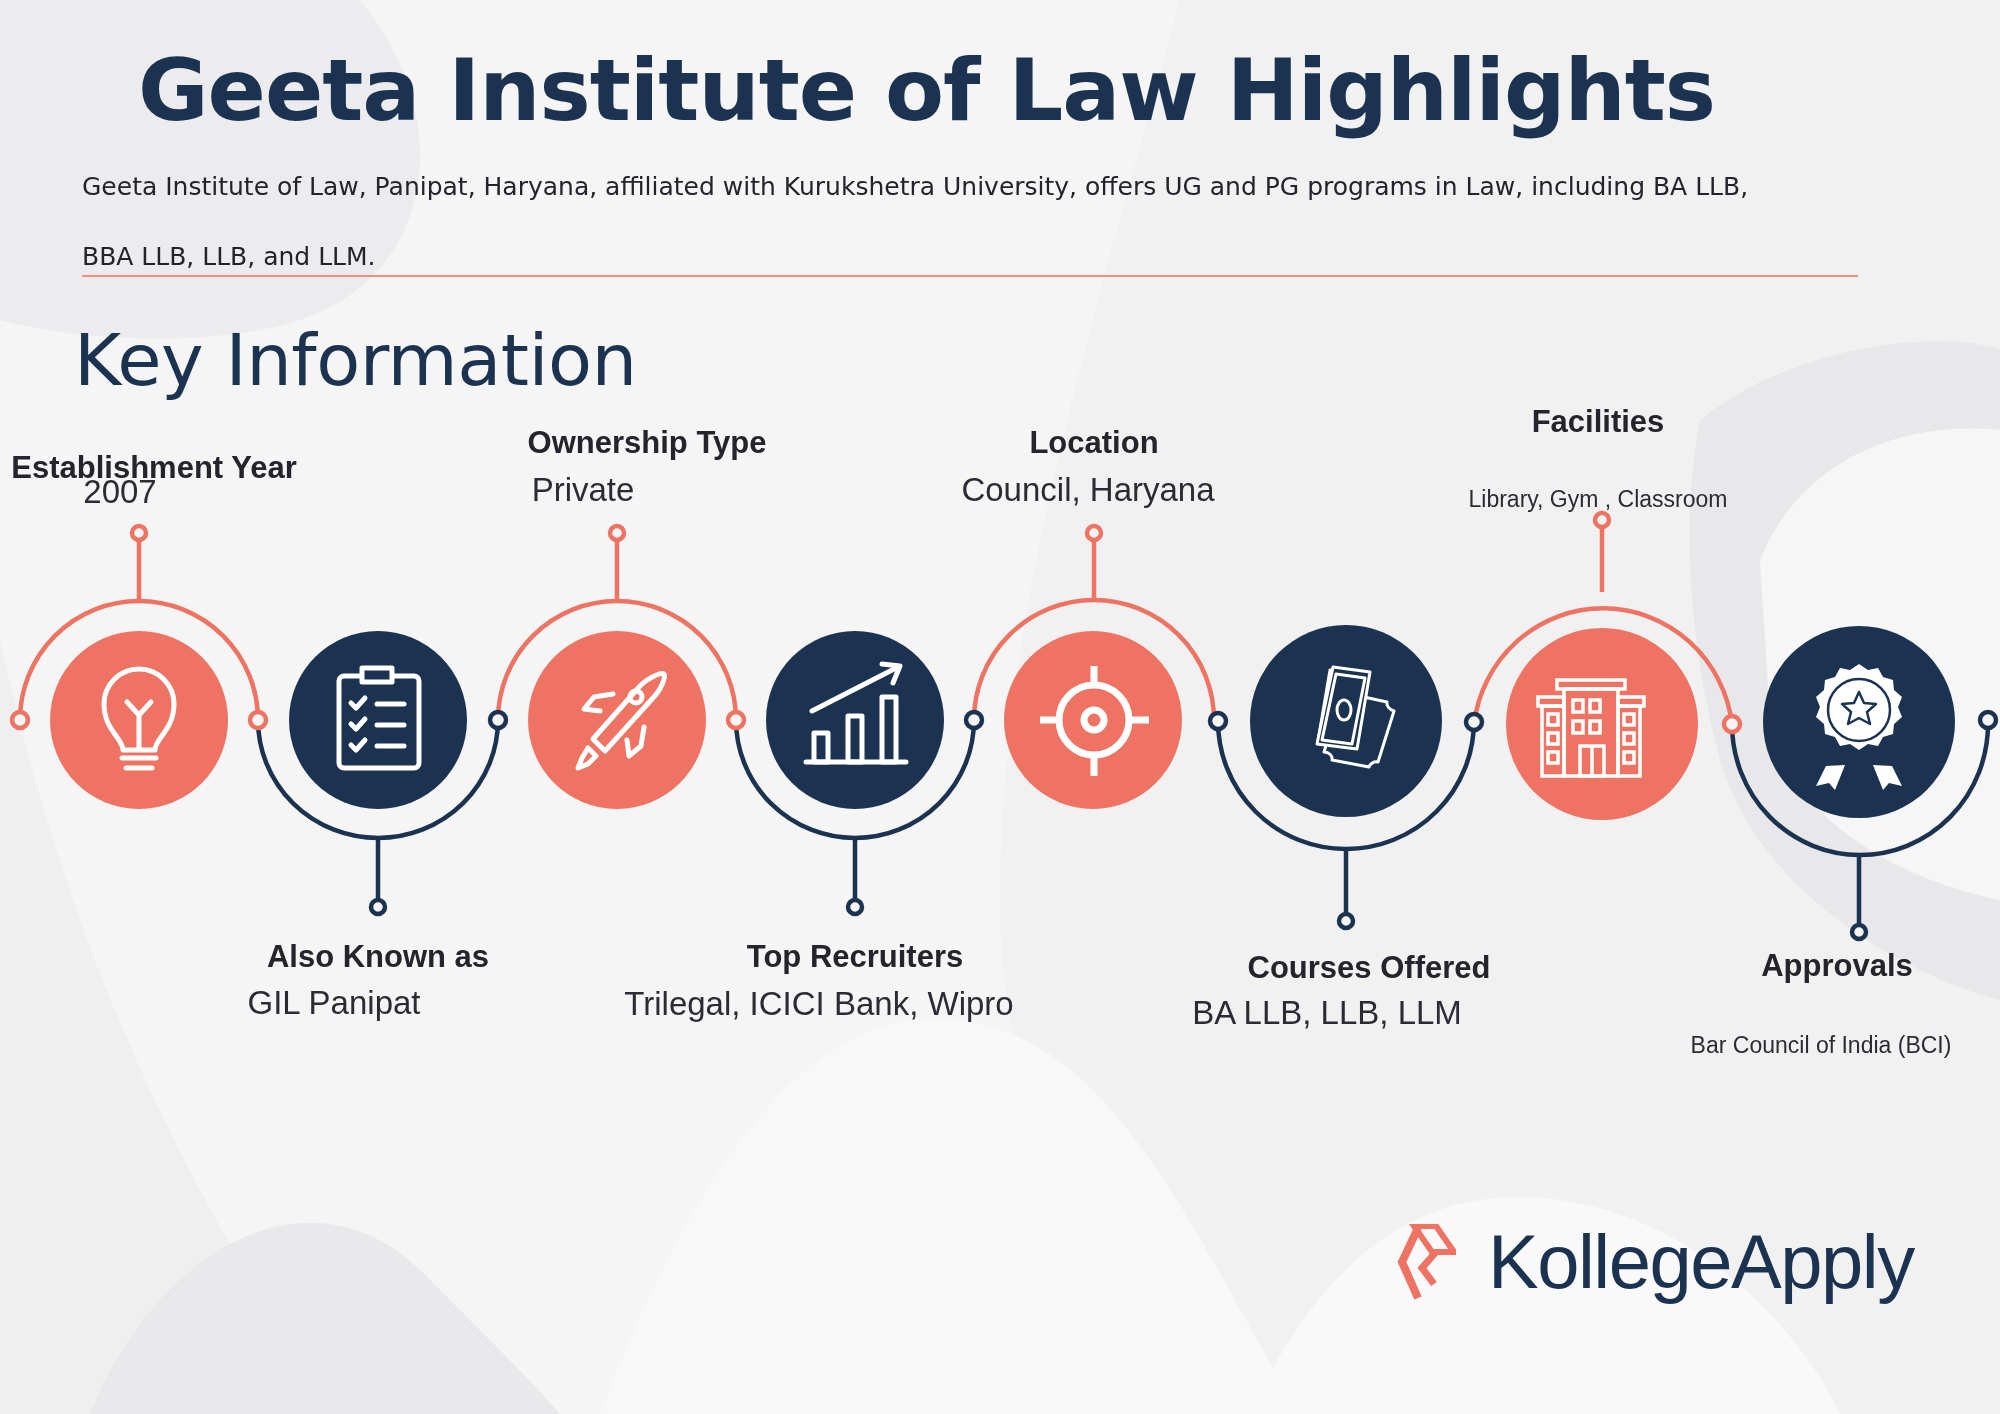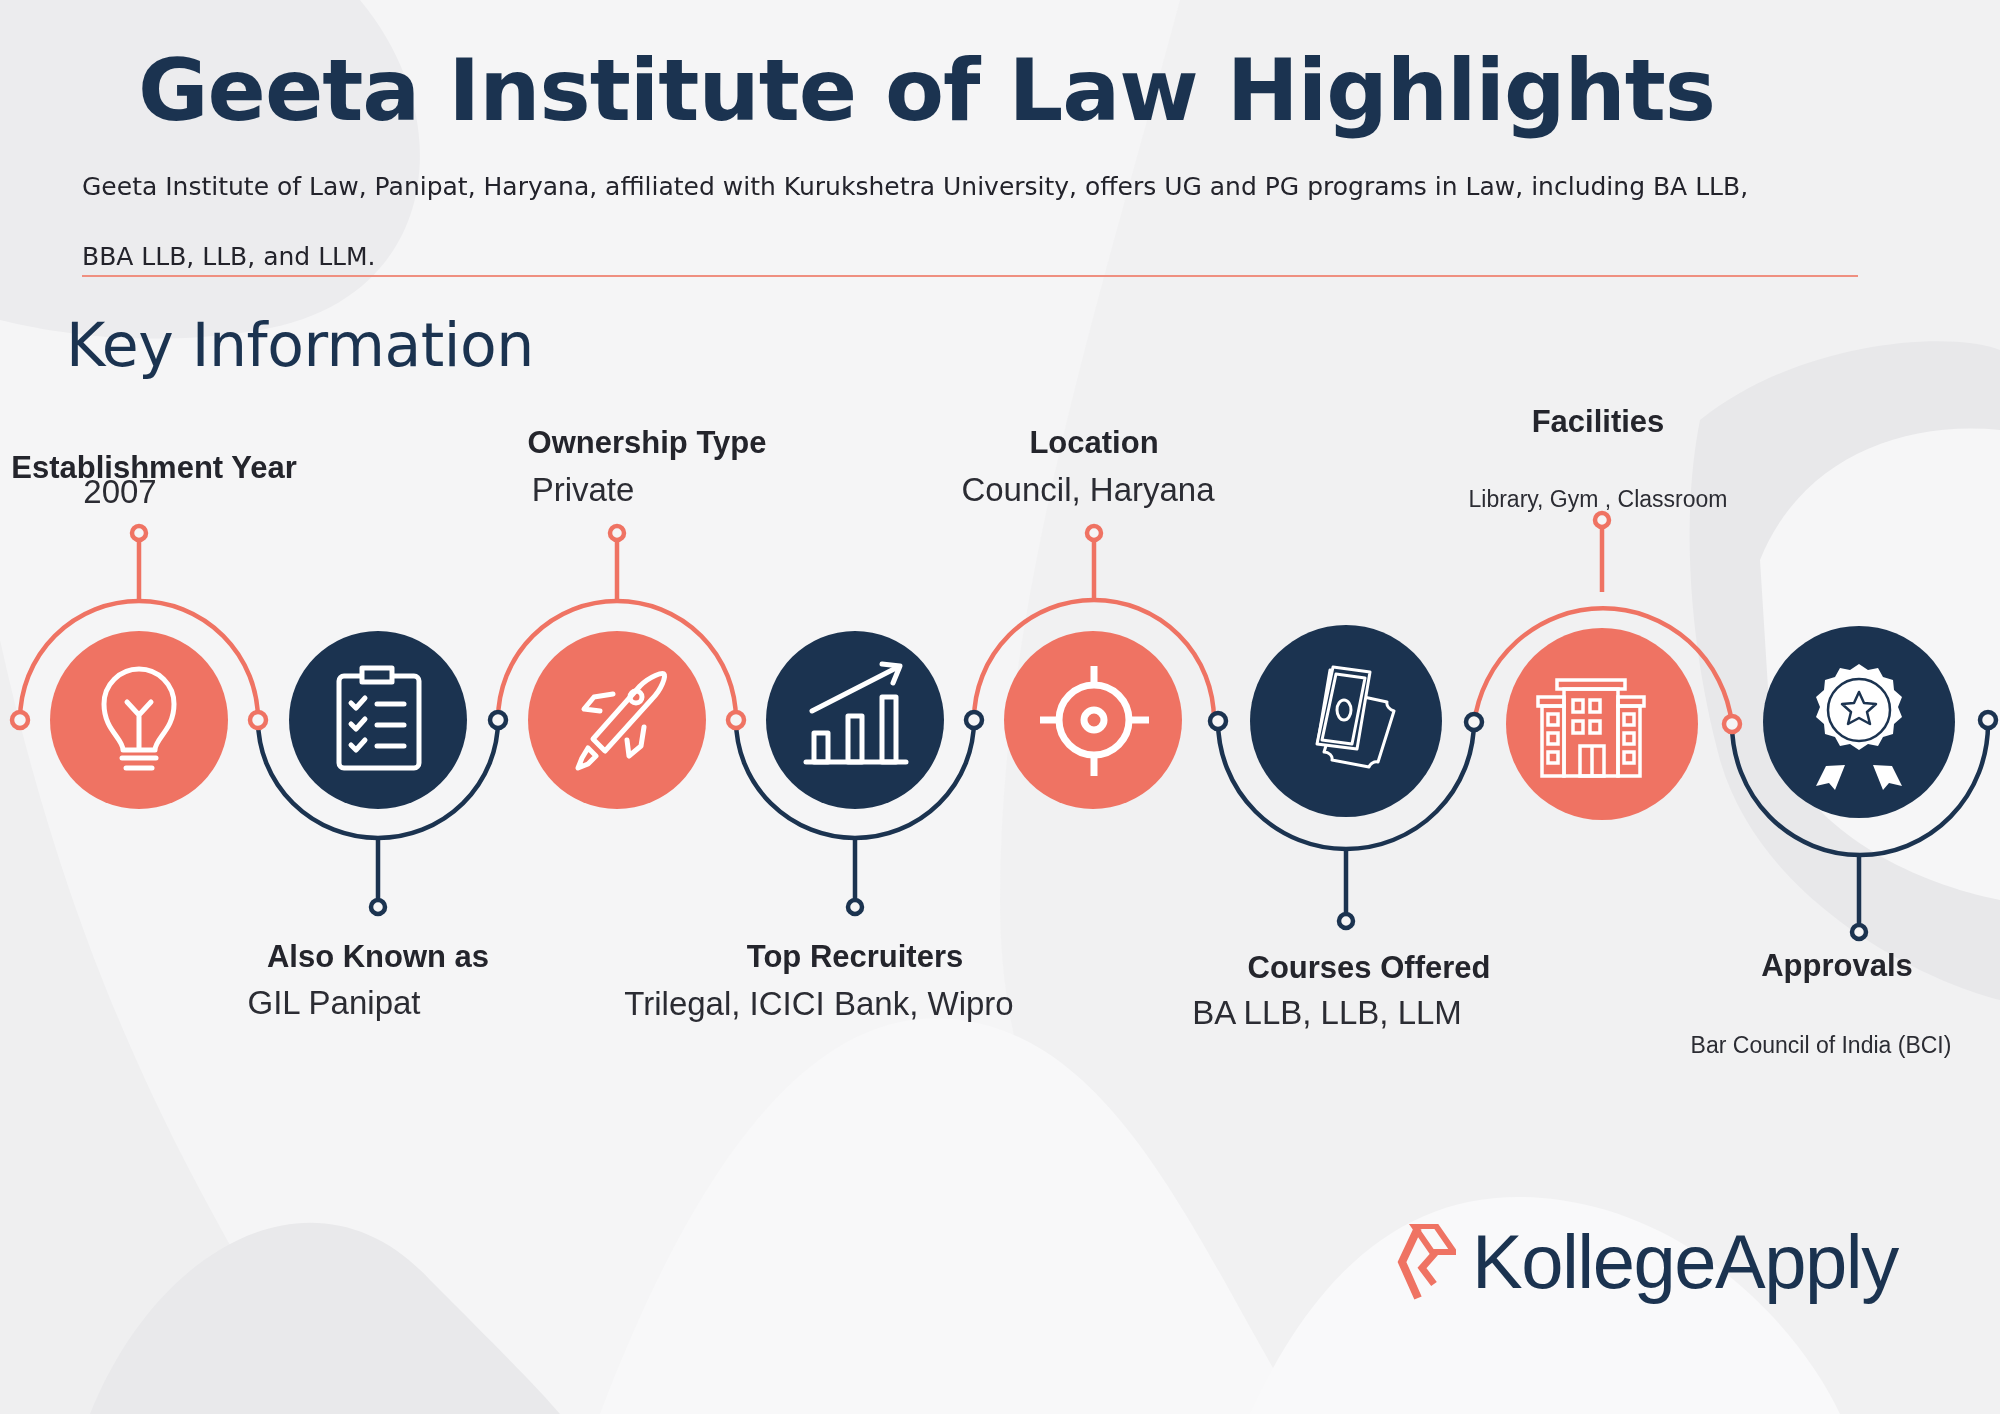--- a/index.html
+++ b/index.html
@@ -15,35 +15,35 @@
     font-family: "DejaVu Sans", sans-serif; font-weight: bold;
     font-size: 86px; letter-spacing: -1px; color: #1b3350; white-space: nowrap;
   }
   .desc {
     left: 82px; top: 152px; width: 1720px; margin: 0;
     font-family: "DejaVu Sans", sans-serif; font-size: 25px; line-height: 70px;
     color: #23232b;
   }
   .divider { left: 82px; top: 275px; width: 1776px; height: 2px; background: #ef8f80; }
   .section-title {
-    left: 66px; top: 310px; margin: 0; font-family: "DejaVu Sans", sans-serif;
-    font-weight: normal; font-size: 60px; color: #1b3350; letter-spacing: -0.5px;
+    left: 66px; top: 310px; margin: 8px; font-family: "DejaVu Sans", sans-serif;
+    font-weight: normal; font-size: 72px; color: #1b3350; letter-spacing: -0.5px;
   }
   .lbl {
     transform: translateX(-50%); text-align: center; white-space: nowrap;
     font-family: "Liberation Sans", sans-serif; font-weight: bold; font-size: 31px;
     color: #24252c;
   }
   .val {
     transform: translateX(-50%); text-align: center; white-space: nowrap;
     font-family: "Liberation Sans", sans-serif; font-size: 33px; color: #2b2c33;
   }
   .val.small { font-size: 23px; margin-top: 42px; }
   .timeline { position: absolute; left: 0; top: 0; width: 2000px; height: 1414px; z-index: 1; }
-  .logo { left: 1384px; top: 1218px; display: flex; align-items: center; gap: 16px; }
+  .logo { left: 1384px; top: 1218px; display: flex; align-items: center; gap: 32px; }
   .logo-text {
     font-family: "Liberation Sans", sans-serif; font-size: 76px; color: #1b3350;
     letter-spacing: -1.5px; font-weight: normal;
   }
 </style>
 </head>
 <body>
 
 <svg class="bg" viewBox="0 0 2000 1414" xmlns="http://www.w3.org/2000/svg">
   <rect width="2000" height="1414" fill="#f5f5f6"></rect>

